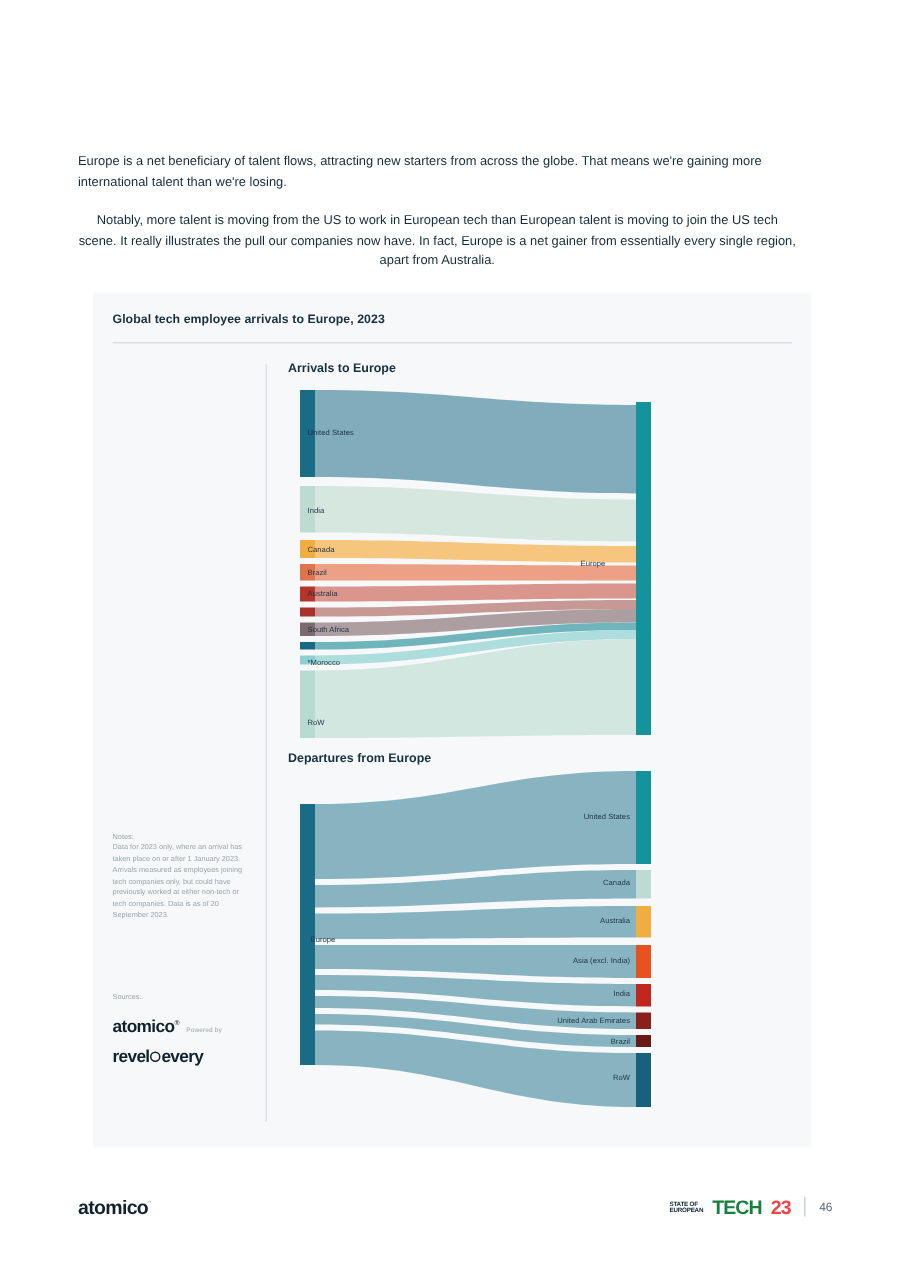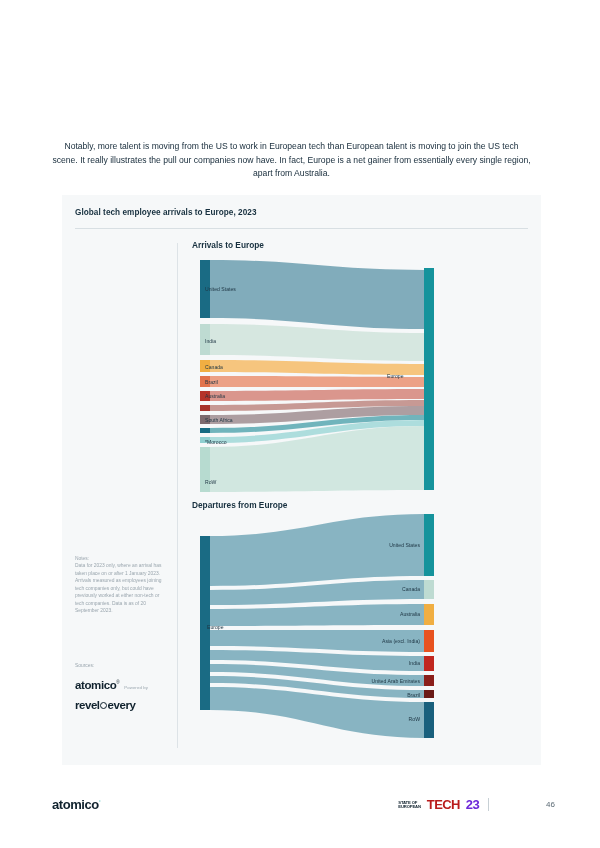--- a/index.html
+++ b/index.html
@@ -213,47 +213,47 @@
   }
   .set-stack div {
     font-size: 4.2px;
     font-weight: bold;
     color: #10222e;
     letter-spacing: -0.15px;
   }
   .set-tech {
     font-size: 13px;
     font-weight: bold;
-    color: #b91c1c;
+    color: #15803d;
     letter-spacing: -0.6px;
   }
   .set-23 {
     font-size: 13px;
     font-weight: bold;
-    color: #6d28d9;
+    color: #ef4444;
     letter-spacing: -0.6px;
   }
   .set-sep {
     width: 1px;
     height: 13px;
     background: #c7d0d5;
     margin: 0 3px;
   }
   .set-page {
     font-size: 8px;
     color: #5b6a74;
-    margin-left: 48px;
   }
 </style>
 </head>
 <body>
 
 <div class="page">
 
 
+  <p class="para para-1">Europe is a net beneficiary of talent flows, attracting new starters from across the globe. That means we're gaining more international talent than we're losing.</p>
   <p class="para para-2">Notably, more talent is moving from the US to work in European tech than European talent is moving to join the US tech scene. It really illustrates the pull our companies now have. In fact, Europe is a net gainer from essentially every single region, apart from Australia.</p>
 
   <div class="card">
 
     <div class="card-title">Global tech employee arrivals to Europe, 2023</div>
     <div class="card-rule"></div>
     <div class="col-divider"></div>
 
     <div class="panel panel-arrivals">
       <div class="panel-title">Arrivals to Europe</div>

